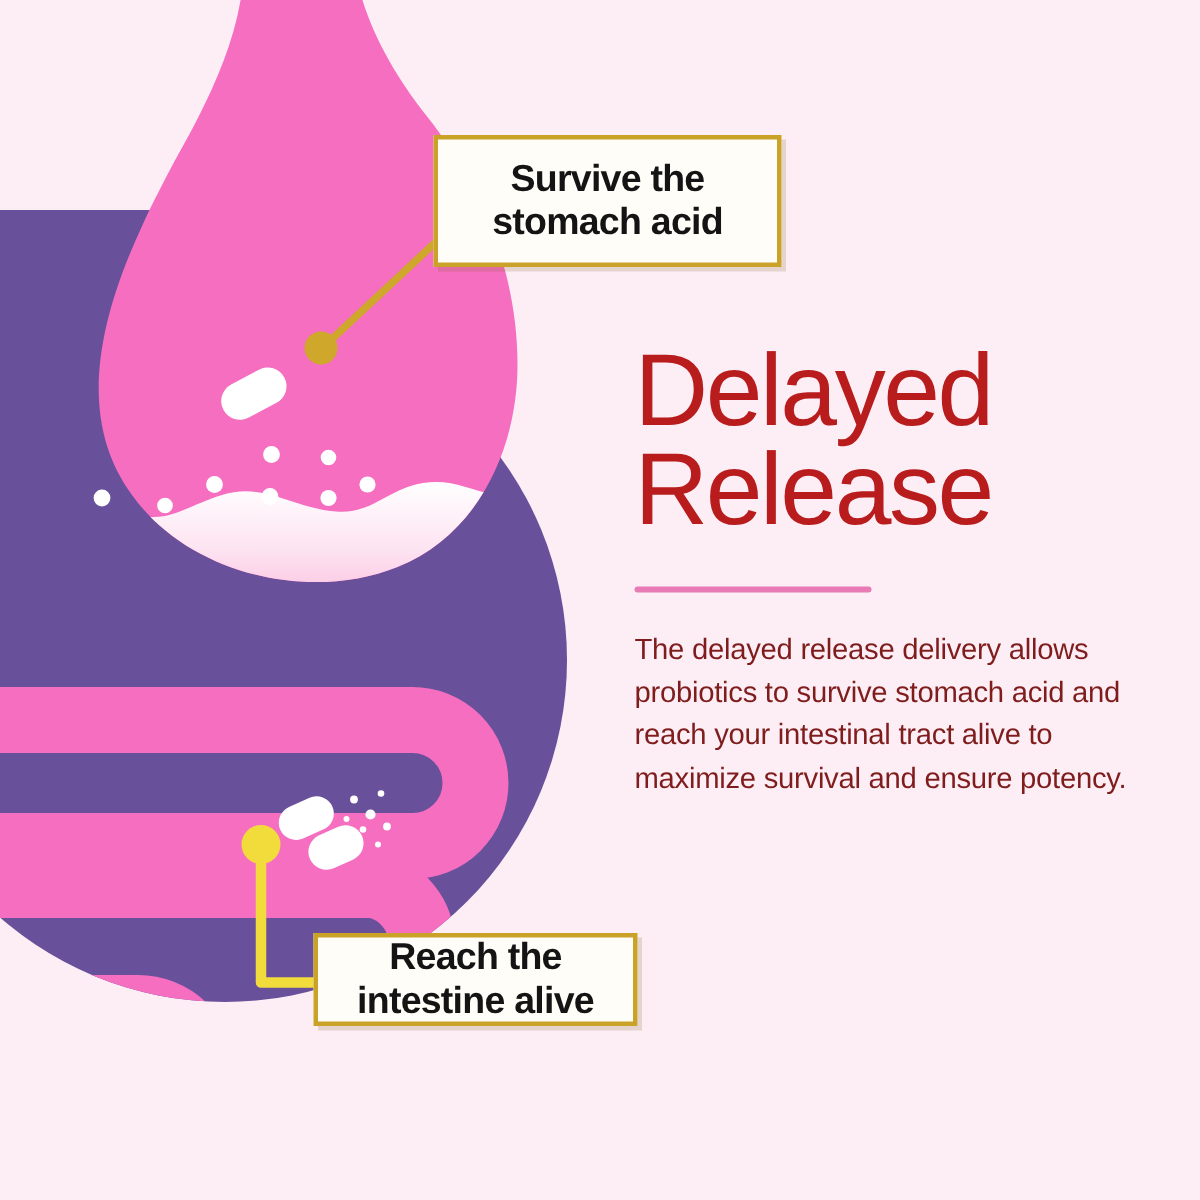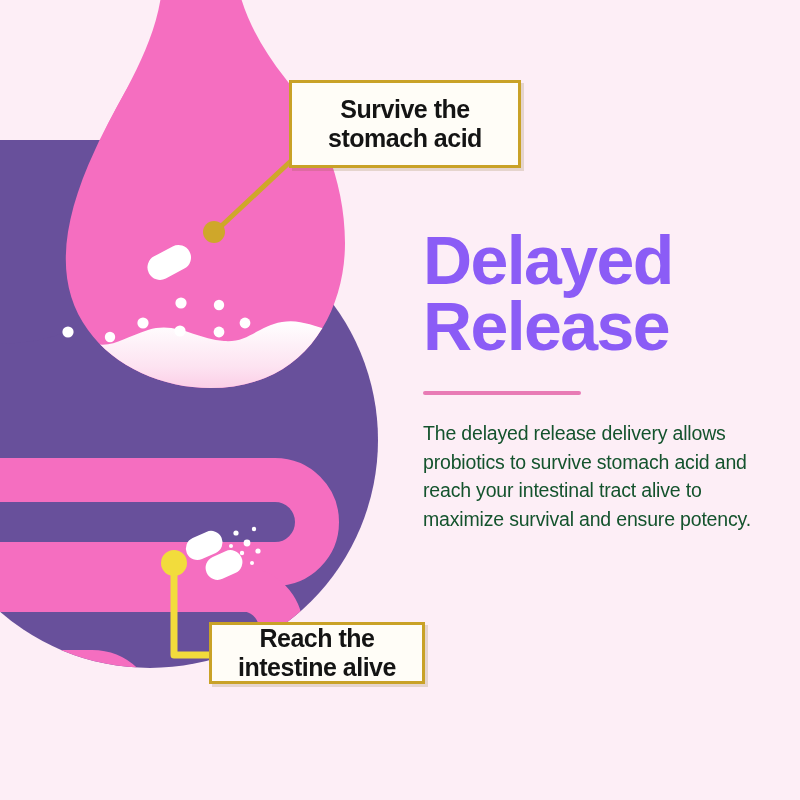--- a/index.html
+++ b/index.html
@@ -35,39 +35,39 @@
     position: absolute;
     left: 423px;
     top: 228px;
     width: 345px;
   }
   .headline {
     margin: 0;
     font-family: "Liberation Sans", sans-serif;
     font-size: 68px;
     line-height: 0.97;
-    font-weight: bold;
+    font-weight: normal;
     letter-spacing: -1.6px;
-    color: #8b5cf6;
+    color: #b91c1c;
     white-space: pre-line;
   }
   .divider {
     margin-top: 31px;
     width: 158px;
     height: 4px;
     background: #e87bb5;
     border-radius: 2px;
   }
   .body-copy {
     margin: 0;
     margin-top: 24px;
     font-family: "Liberation Sans", sans-serif;
     font-size: 19.5px;
     line-height: 1.47;
-    color: #14532d;
+    color: #7f1d1d;
     letter-spacing: -0.18px;
   }
 
   
   .callout {
     position: absolute;
     background: #fffdf7;
     border: 3px solid #c9a227;
     box-shadow: 3px 3px 0 rgba(120, 95, 20, 0.18);
     box-sizing: border-box;
@@ -80,21 +80,21 @@
     font-family: "Liberation Sans", sans-serif;
     font-weight: bold;
     font-size: 25px;
     line-height: 1.16;
     color: #141414;
     letter-spacing: -0.5px;
     white-space: pre-line;
   }
   #callout-stomach {
     left: 289px;
-    top: 80px;
+    top: 90px;
     width: 232px;
     height: 88px;
   }
   #callout-intestine {
     left: 209px;
     top: 622px;
     width: 216px;
     height: 62px;
   }
 </style>

